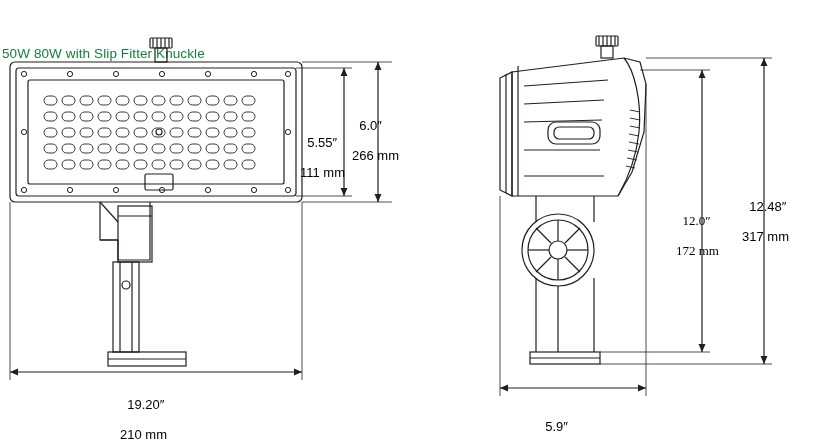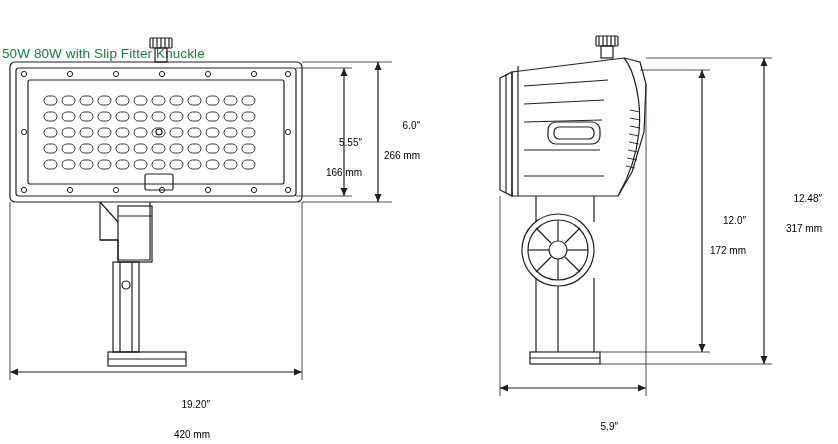--- a/index.html
+++ b/index.html
@@ -25,23 +25,23 @@
     color: #15803d;
     margin-top: 42px;
   }
   .drawing {
     position: absolute;
     top: 0;
     left: 0;
   }
   .dimlabel {
     position: absolute;
-    font-size: 10px;
+    font-size: 13px;
     line-height: 15px;
-    text-align: right;
+    text-align: left;
     color: #000;
     white-space: pre;
   }
   .dimlabel .l2 { display: block; }
   svg { display: block; }
 </style>
 </head>
 <body>
 
 <div id="title">50W 80W with Slip Fitter Knuckle</div>
@@ -271,39 +271,39 @@
     <line x1="82" y1="196" x2="82" y2="396" stroke-width="0.8"></line>
     <line x1="228" y1="84" x2="228" y2="396" stroke-width="0.8"></line>
     <line x1="82" y1="388" x2="228" y2="388"></line>
     <path d="M82 388 l8 -3.5 v7 z" fill="#231f20" stroke="none"></path>
     <path d="M228 388 l-8 -3.5 v7 z" fill="#231f20" stroke="none"></path>
   </g>
 </svg>
 
 <div class="dimlabel" style="left:300px; top:120px; width:62px;">
   <span>5.55″</span>
-  <span class="l2">166 mm</span>
+  <span class="l2">111 mm</span>
 </div>
 
 <div class="dimlabel" style="left:352px; top:103px; width:68px;">
   <span>6.0″</span>
   <span class="l2">266 mm</span>
 </div>
 
 <div class="dimlabel" style="left:120px; top:382px; width:90px;">
   <span>19.20″</span>
-  <span class="l2">420 mm</span>
-</div>
-
-<div class="dimlabel" style="left:676px; top:198px; width:70px;">
+  <span class="l2">210 mm</span>
+</div>
+
+<div class="dimlabel" style="left:676px; top:198px; width:70px;font-family:Liberation Serif, serif;">
   <span>12.0″</span>
   <span class="l2">172 mm</span>
 </div>
 
-<div class="dimlabel" style="left:742px; top:176px; width:80px;">
+<div class="dimlabel" style="left:742px; top:184px; width:80px;">
   <span>12.48″</span>
   <span class="l2">317 mm</span>
 </div>
 
 <div class="dimlabel" style="left:538px; top:404px; width:80px;">
   <span>5.9″</span>
   
 </div>
 
 </body></html>

